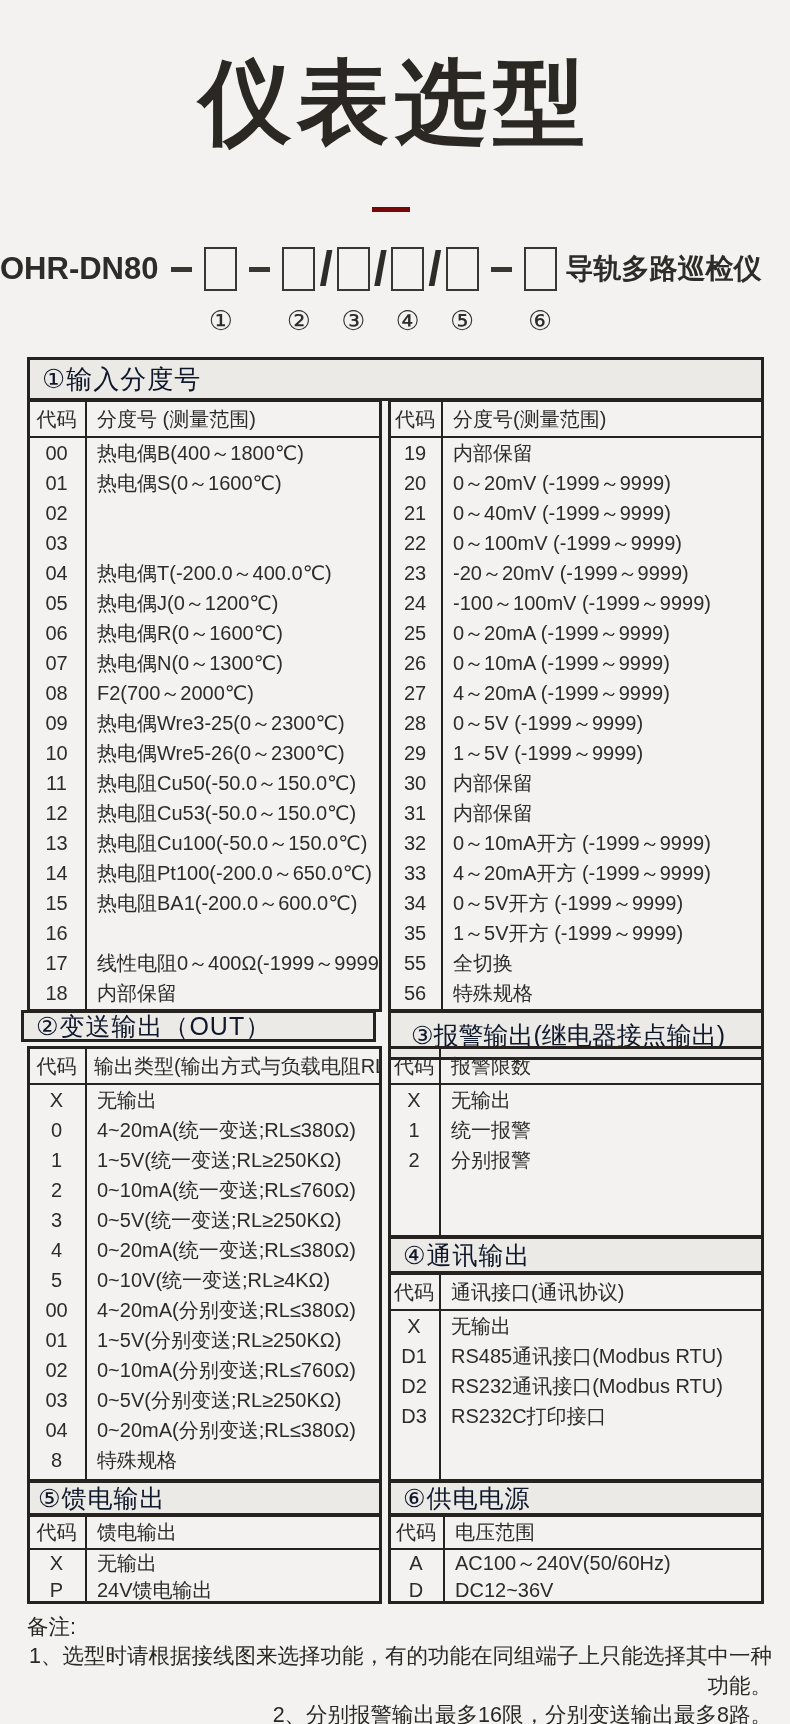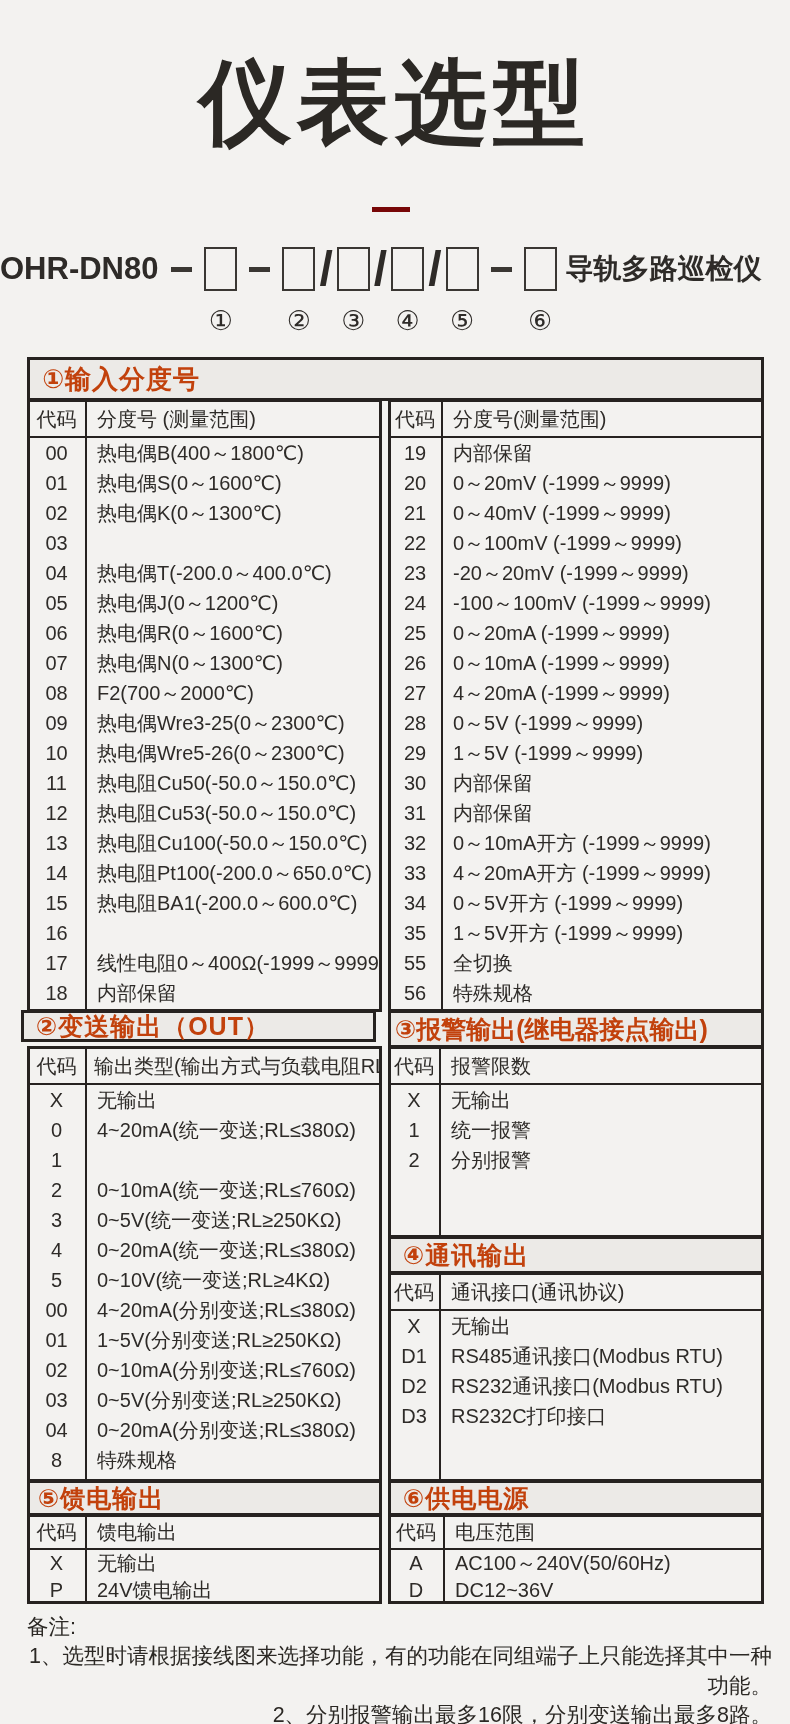--- a/index.html
+++ b/index.html
@@ -30,21 +30,21 @@
   .msuffix{font-size:28px;font-weight:700;margin-left:6px;}
   .mbox{width:33px;height:44px;border:2.5px solid #3a3733;box-sizing:border-box;margin:0 3px;}
   .mdash{width:21px;height:5px;background:#3a3733;margin:0 9px;}
   .mslash{font-size:48px;font-weight:600;line-height:44px;margin:0 1px;}
   .mlabel{margin-top:13px;font-size:27px;color:#2e2b28;}
 
   
   .band{
     background:#eceae7;border:3px solid #262220;
     display:flex;align-items:center;
-    font-weight:700;font-size:25px;color:#c2410c;
+    font-weight:400;font-size:25px;color:#0f172a;
     padding-left:12px;letter-spacing:1px;
   }
   
   .tbody{
     border:3px solid #262220;
     --cw:55px;--rh:30px;--th:34px;
     font-size:20px;font-weight:500;
   }
   .tbody::after{
     content:"";position:absolute;top:0;bottom:0;left:var(--cw);
@@ -159,21 +159,20 @@
       <div class="trow">
         <div class="cell code">00</div>
         <div class="cell desc">热电偶B(400～1800℃)</div>
       </div>
       <div class="trow">
         <div class="cell code">01</div>
         <div class="cell desc">热电偶S(0～1600℃)</div>
       </div>
       <div class="trow">
         <div class="cell code">02</div>
-        <div class="cell desc">热电偶K(0～1300℃)</div>
       </div>
       <div class="trow">
         <div class="cell code">03</div>
       </div>
       <div class="trow">
         <div class="cell code">04</div>
         <div class="cell desc">热电偶T(-200.0～400.0℃)</div>
       </div>
       <div class="trow">
         <div class="cell code">05</div>
@@ -312,38 +311,39 @@
         <div class="cell desc">全切换</div>
       </div>
       <div class="trow">
         <div class="cell code">56</div>
         <div class="cell desc">特殊规格</div>
       </div>
     </div>
 </div>
 
 <div class="abs band" style="left:21px;top:1010px;width:355px;height:32px;">②变送输出（OUT）</div>
-<div class="abs band" style="left:388px;top:1010px;width:376px;height:38px;padding-left:4px;letter-spacing:0;">③报警输出(继电器接点输出)</div>
+<div class="abs band" style="left:388px;top:1010px;width:376px;height:50px;padding-left:20px;letter-spacing:0;">③报警输出(继电器接点输出)</div>
 
 <div class="abs tbody" style="left:27px;top:1046px;width:355px;height:436px;--cw:55px;">
   <div class="thead">
     <div class="cell code">代码</div>
     <div class="cell desc" style="padding-left:9px;">输出类型(输出方式与负载电阻RL)</div>
   </div>
   <div>
       <div class="trow">
         <div class="cell code">X</div>
         <div class="cell desc">无输出</div>
       </div>
       <div class="trow">
         <div class="cell code">0</div>
         <div class="cell desc">4~20mA(统一变送;RL≤380Ω)</div>
       </div>
       <div class="trow">
         <div class="cell code">1</div>
+        <div class="cell desc">1~5V(统一变送;RL≥250KΩ)</div>
       </div>
       <div class="trow">
         <div class="cell code">2</div>
         <div class="cell desc">0~10mA(统一变送;RL≤760Ω)</div>
       </div>
       <div class="trow">
         <div class="cell code">3</div>
         <div class="cell desc">0~5V(统一变送;RL≥250KΩ)</div>
       </div>
       <div class="trow">

